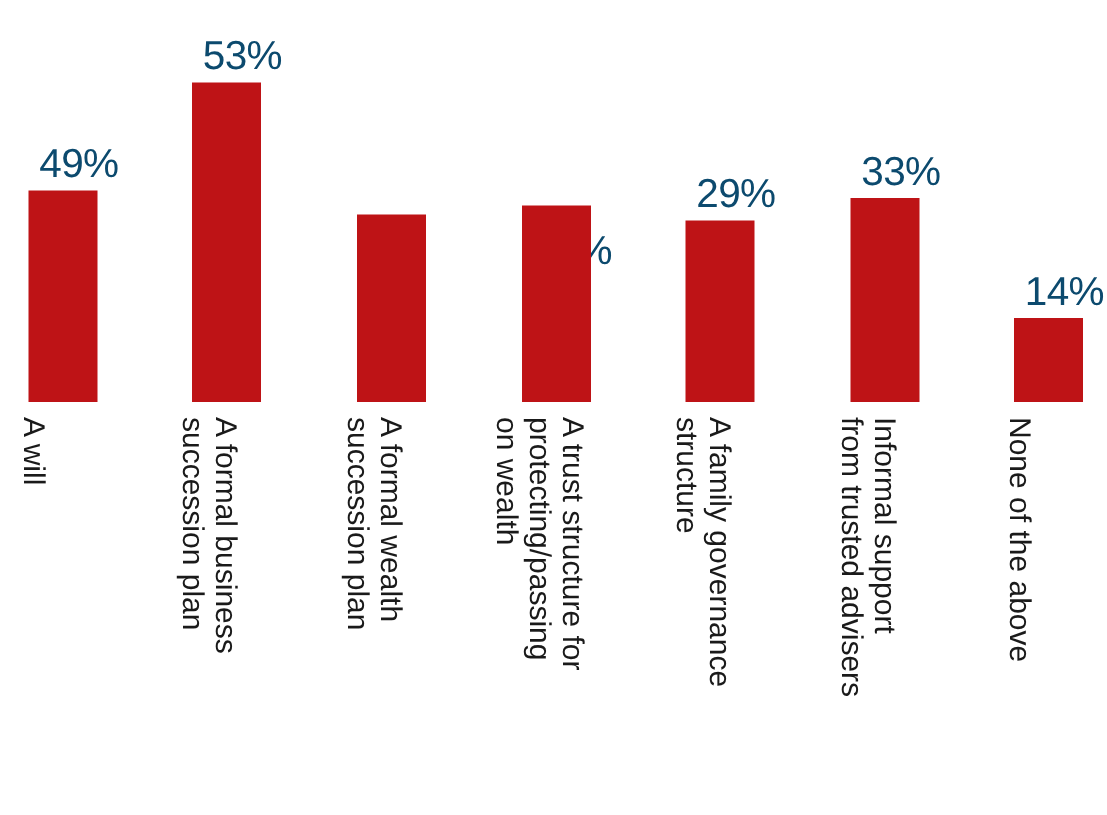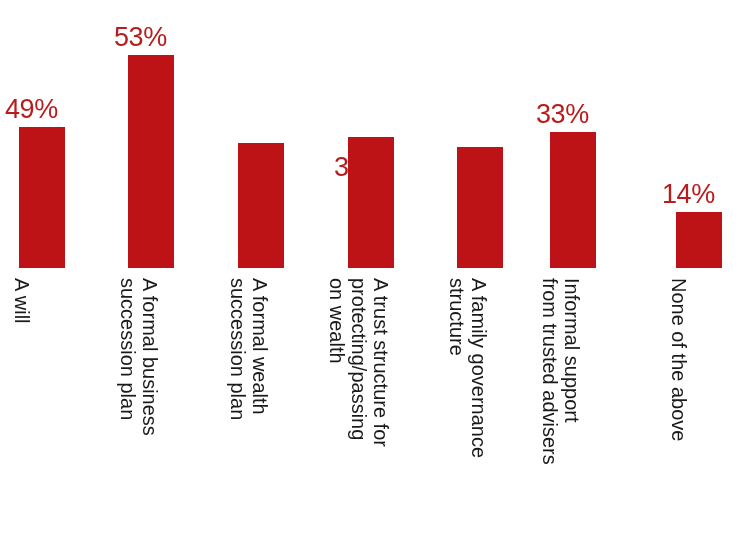--- a/index.html
+++ b/index.html
@@ -45,26 +45,26 @@
     width: 46px;
     bottom: 275px;              
     background: #be1316;
   }
 
   
   .bar-value {
     position: absolute;
     left: -14px;
     width: 74px;
-    text-align: left;
+    text-align: right;
     font-family: "Liberation Sans", sans-serif;
     font-size: 27px;
     line-height: 30px;
     letter-spacing: -0.4px;
-    color: #b91c1c;
+    color: #0c4a6e;
     white-space: nowrap;
   }
 
   
   .bar-label {
     position: absolute;
     top: 278px;
     left: 23px;                 
     height: 0;
     width: 0;
@@ -113,27 +113,28 @@
       <div class="bar-group" style="left: 348px;">
         <div class="bar-value" style="top: 104px; margin-top: 48px;">32%</div>
         <div class="bar" style="height: 131px; background: rgb(190, 19, 22);"></div>
         <div class="bar-label">
           <div class="line" style="transform: rotate(90deg) translate(0px, -20px);">A trust structure for</div>
           <div class="line" style="transform: rotate(90deg) translate(0px, 2px);">protecting/passing</div>
           <div class="line" style="transform: rotate(90deg) translate(0px, 24px);">on wealth</div>
         </div>
       </div>
       <div class="bar-group" style="left: 457px;">
+        <div class="bar-value" style="top: 114px;">29%</div>
         <div class="bar" style="height: 121px; background: rgb(190, 19, 22);"></div>
         <div class="bar-label">
           <div class="line" style="transform: rotate(90deg) translate(0px, -9px);">A family governance</div>
           <div class="line" style="transform: rotate(90deg) translate(0px, 13px);">structure</div>
         </div>
       </div>
-      <div class="bar-group" style="left: 550px; text-decoration: underline;">
+      <div class="bar-group" style="left: 567px; text-decoration: underline;">
         <div class="bar-value" style="top: 99px;">33%</div>
         <div class="bar" style="height: 136px; background: rgb(190, 19, 22);"></div>
         <div class="bar-label">
           <div class="line" style="transform: rotate(90deg) translate(0px, -9px);">Informal support</div>
           <div class="line" style="transform: rotate(90deg) translate(0px, 13px);">from trusted advisers</div>
         </div>
       </div>
       <div class="bar-group" style="left: 676px;">
         <div class="bar-value" style="top: 179px;">14%</div>
         <div class="bar" style="height: 56px; background: rgb(190, 19, 22);"></div>

